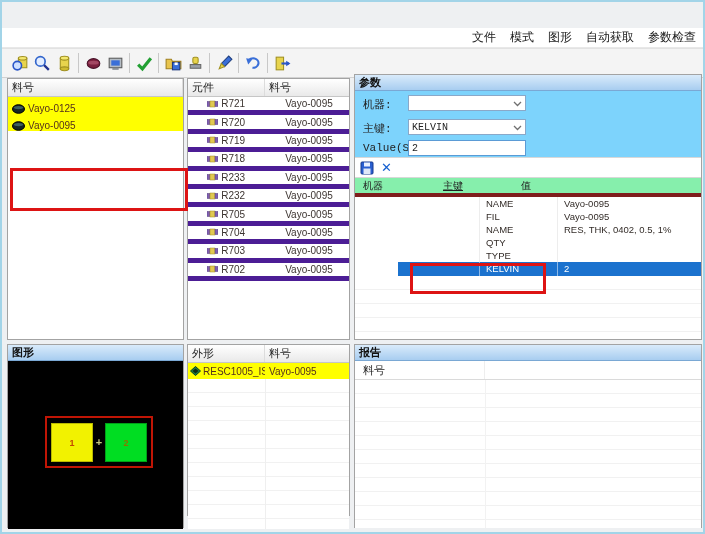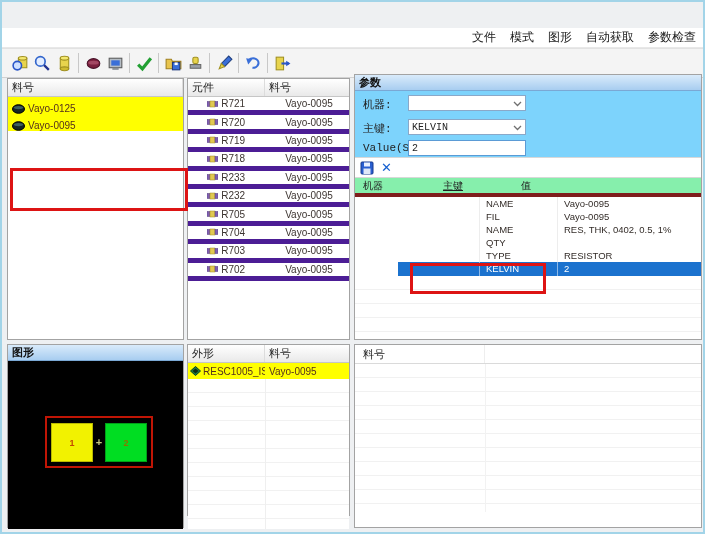--- a/index.html
+++ b/index.html
@@ -407,21 +407,20 @@
         </div>
 
         <div class="prow">
           <span class="c1"></span>
           <span class="c2">QTY</span>
         </div>
 
         <div class="prow">
           <span class="c1"></span>
           <span class="c2">TYPE</span>
-          <span class="c3">RESISTOR</span>
         </div>
 
 
         <div class="prow selected">
           <span class="c1"></span>
           <span class="c2">KELVIN</span>
           <span class="c3">2</span>
         </div>
       </div>
     <div class="gridfill" style="height:56px"></div>
@@ -458,20 +457,21 @@
           </span>
           <span class="pn">Vayo-0095</span>
         </div>
       </div>
     <div class="shape-fill gridfill">
         <div class="vline"></div>
       </div>
   </div>
 
   <div class="panel" id="report-panel">
+    <div class="panel-title">报告</div>
     <div class="report-cols">
       <span class="c1">料号</span>
     </div>
     <div class="report-fill gridfill">
         <div class="vline"></div>
       </div>
   </div>
 
 </div>
 

